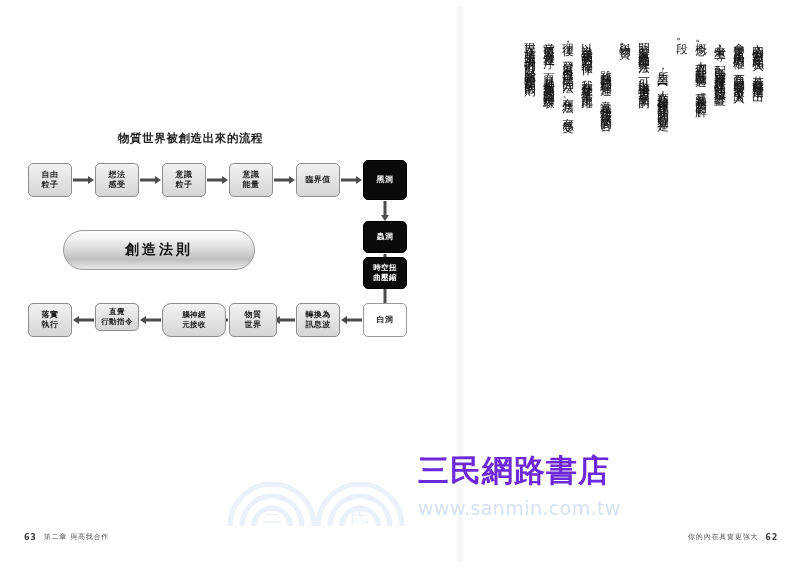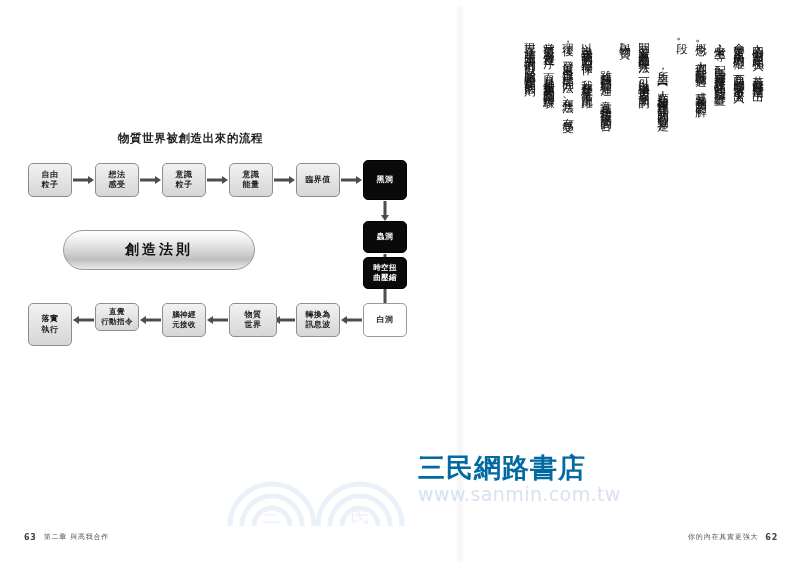--- a/index.html
+++ b/index.html
@@ -51,35 +51,35 @@
     left: 0; top: 8px;
     width: 196px; height: 66px;
     opacity: 0.55;
   }
   #watermark .wm-text {
     position: absolute;
     left: 196px; top: 2px;
     width: 226px;
   }
   #watermark .wm-cn {
-    font-size: 27px;
+    font-size: 31px;
     letter-spacing: 1px;
-    color: #0369a1;
+    color: #6d28d9;
     line-height: 1.05;
     font-family: "DejaVu Sans", "Liberation Sans", sans-serif;
     font-weight: 700;
     white-space: nowrap;
   }
   #watermark .wm-url {
     font-size: 19px;
     color: #d6e2f1;
     letter-spacing: 0.4px;
     font-family: "DejaVu Sans", "Liberation Sans", sans-serif;
     white-space: nowrap;
-    margin-top: 1px;
+    margin-top: 10px;
   }
 
   
   #left-page {
     position: absolute;
     left: 0; top: 0;
     width: 455px; height: 568px;
     z-index: 2;
   }
 
@@ -352,39 +352,39 @@
 
     <div class="node" style="left:229px; top:303px; width:48px; height:34px;">
       <span class="ln">物質</span>
       <span class="ln">世界</span>
     </div>
     <div class="arrow-h left" style="left:207px; top:313px; width:21px; height:14px;">
       <span class="shaft" style="left:5px; width:16px;"></span>
         <span class="head"></span>
     </div>
 
-    <div class="node" style="left:162px; top:303px; width:44px; height:34px; font-size:7.5px;">
+    <div class="node" style="left:162px; top:303px; width:64px; height:34px; font-size:7.5px;border-radius:9px;">
       <span class="ln">腦神經</span>
       <span class="ln">元接收</span>
     </div>
     <div class="arrow-h left" style="left:140px; top:313px; width:21px; height:14px;">
       <span class="shaft" style="left:5px; width:16px;"></span>
         <span class="head"></span>
     </div>
 
     <div class="node" style="left:95px; top:303px; width:44px; height:28px; font-size:7.5px;">
       <span class="ln">直覺</span>
       <span class="ln">行動指令</span>
     </div>
     <div class="arrow-h left" style="left:73px; top:313px; width:21px; height:14px;">
       <span class="shaft" style="left:5px; width:16px;"></span>
         <span class="head"></span>
     </div>
 
-    <div class="node" style="left:28px; top:303px; width:44px; height:43px;">
+    <div class="node" style="left:28px; top:303px; width:44px; height:34px;">
       <span class="ln">落實</span>
       <span class="ln">執行</span>
     </div>
 
     <div id="law-ellipse">
       <span>創造法則</span>
     </div>
 
     <div class="footer" id="footer-left">
       <span class="pno">63</span>

